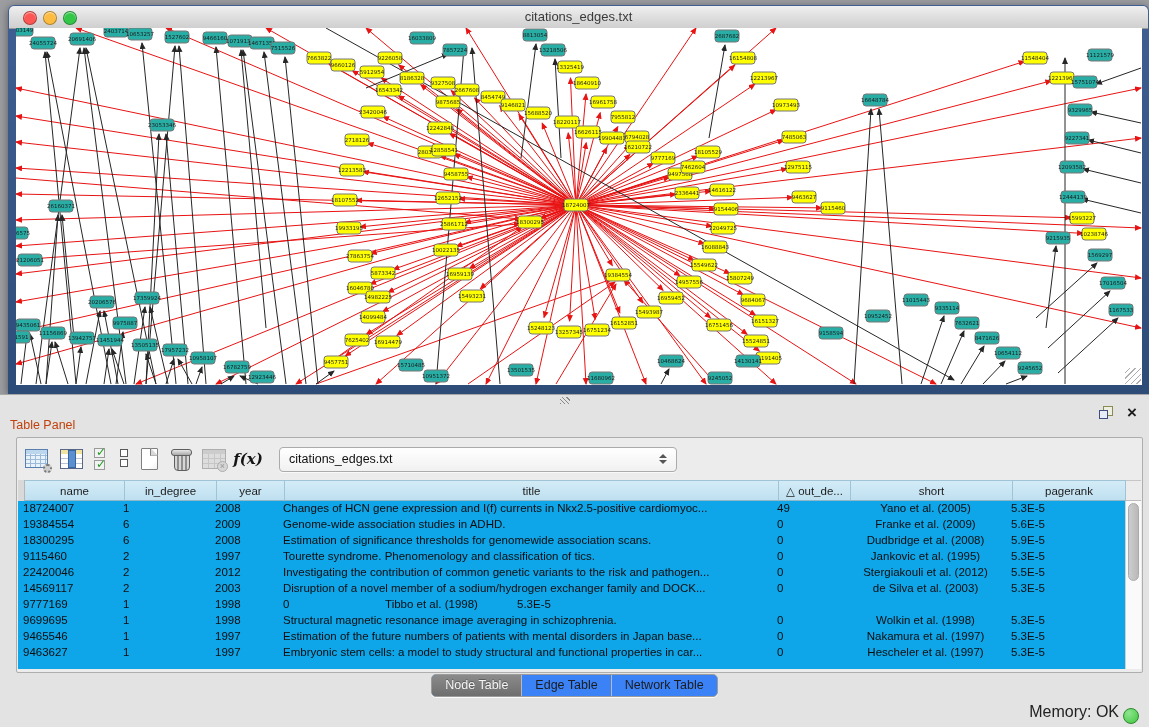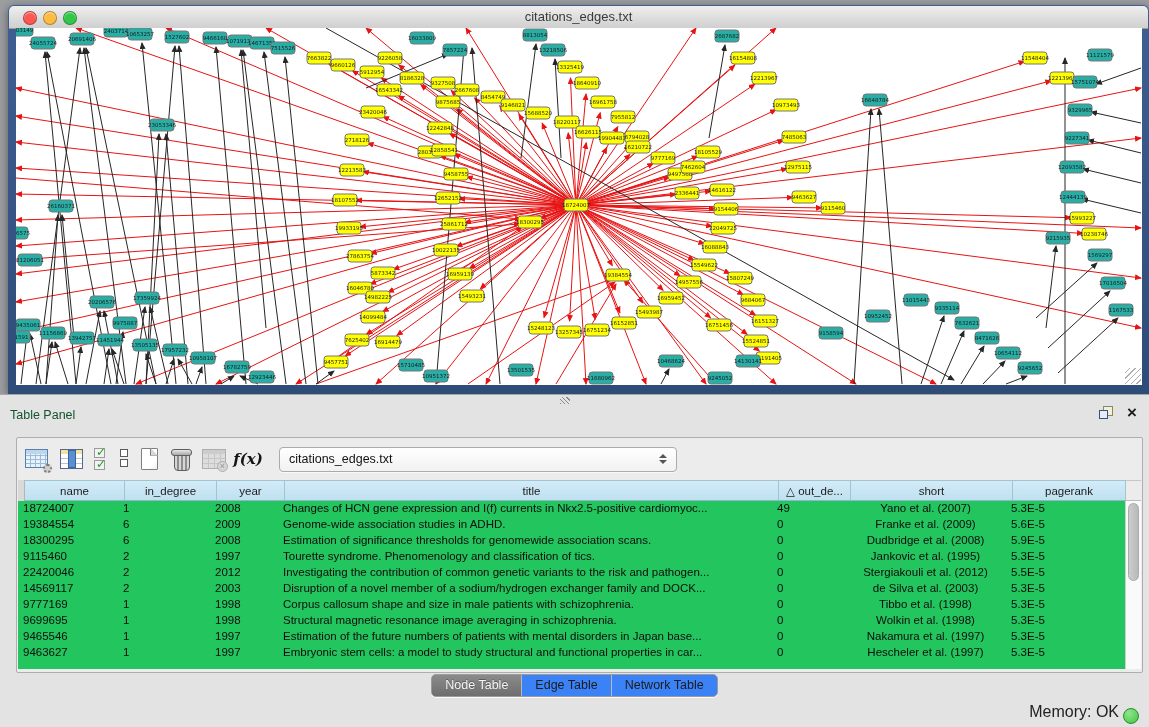--- a/index.html
+++ b/index.html
@@ -42,21 +42,21 @@
   
   .table-panel{
     position:absolute;left:0;top:394px;width:1149px;height:333px;
     background:#e3e3e3;border-top:1px solid #a7a7a7;
   }
   .divider-grip{
     position:absolute;left:560px;top:2px;width:10px;height:7px;
     background:repeating-linear-gradient(45deg,#8a8a8a 0 1px,transparent 1px 3px);
   }
   .panel-titlebar{position:absolute;left:0;top:0;right:0;height:36px;}
-  .panel-title{position:absolute;left:10px;top:13px;font-size:12.5px;color:#14532d;}
+  .panel-title{position:absolute;left:10px;top:23px;font-size:12.5px;color:#c2410c;}
   .panel-btns{position:absolute;right:12px;top:11px;display:flex;align-items:center;gap:14px;}
   .float-icon{position:relative;width:14px;height:13px;}
   .float-icon::before{content:"";position:absolute;right:0;top:0;width:8px;height:8px;border:1px solid #8a8a55;background:#efefdf;}
   .float-icon::after{content:"";position:absolute;left:0;bottom:0;width:7px;height:7px;border:1px solid #3c4f7e;background:#e8ecf5;}
   .close-x{font-size:17px;font-weight:bold;color:#1a1a1a;line-height:13px;cursor:default;}
   .panel-box{
     position:absolute;left:16px;top:42px;width:1125px;height:234px;
     background:#ececec;border:1px solid #aeaeae;border-radius:2px;
   }
   .toolbar{position:absolute;left:6px;top:5px;right:6px;height:32px;display:flex;align-items:center;}
@@ -112,21 +112,21 @@
     margin-left:12px;width:396px;height:23px;border:1px solid #ababab;border-radius:4px;
     background:linear-gradient(#ffffff,#f1f1f1);display:flex;align-items:center;
     box-shadow:0 1px 0 rgba(255,255,255,.7);font-size:12.5px;color:#111;
   }
   .combo-text{padding-left:9px;flex:1;}
   .combo-arrows{width:18px;display:flex;flex-direction:column;align-items:center;gap:2px;padding-right:4px;}
   .combo-arrows i{display:block;width:0;height:0;border-left:4px solid transparent;border-right:4px solid transparent;}
   .combo-arrows i.up{border-bottom:4px solid #555;}
   .combo-arrows i.down{border-top:4px solid #555;}
   
-  .grid{position:absolute;left:1px;top:42px;right:1px;bottom:3px;background:#22c55e;display:flex;flex-direction:column;}
+  .grid{position:absolute;left:1px;top:42px;right:1px;bottom:3px;background:#0ea5e9;display:flex;flex-direction:column;}
   .grid-head{display:flex;height:21px;flex:0 0 auto;font-size:11.5px;color:#1c1c1c;}
   .gutter{width:6px;flex:0 0 auto;background:#d9d9d9;border-right:1px solid #b5b5b5;}
   .th{background:linear-gradient(#d3ebf7,#bfe0f0);border-right:1px solid #9fc4d6;border-top:1px solid #9fc4d6;
     border-bottom:1px solid #8fb6c9;display:flex;align-items:center;justify-content:center;
     box-sizing:border-box;overflow:hidden;white-space:nowrap;}
   .corner{width:15px;flex:0 0 auto;background:#ececec;border-bottom:1px solid #bcbcbc;border-top:1px solid #c6c6c6;}
   .grid-body{flex:1;display:flex;position:relative;overflow:hidden;}
   .rows{flex:1;}
   .tr{display:flex;height:16px;font-size:11.5px;color:#0d0d0d;}
   .td{box-sizing:border-box;padding:1px 4px 0 5px;overflow:hidden;white-space:nowrap;}
@@ -960,21 +960,21 @@
           <div class="corner"></div>
         </div>
       <div class="grid-body">
         <div class="rows" id="table-rows">
             <div class="tr">
               <div class="td c0">18724007</div>
               <div class="td c1">1</div>
               <div class="td c2">2008</div>
               <div class="td c3">Changes of HCN gene expression and I(f) currents in Nkx2.5-positive cardiomyoc...</div>
               <div class="td c4">49</div>
-              <div class="td c5">Yano et al. (2007)</div>
+              <div class="td c5">Yano et al. (2005)</div>
               <div class="td c6">5.3E-5</div>
             </div>
             <div class="tr">
               <div class="td c0">19384554</div>
               <div class="td c1">6</div>
               <div class="td c2">2009</div>
               <div class="td c3">Genome-wide association studies in ADHD.</div>
               <div class="td c4">0</div>
               <div class="td c5">Franke et al. (2009)</div>
               <div class="td c6">5.6E-5</div>
@@ -1012,21 +1012,20 @@
               <div class="td c2">2003</div>
               <div class="td c3">Disruption of a novel member of a sodium/hydrogen exchanger family and DOCK...</div>
               <div class="td c4">0</div>
               <div class="td c5">de Silva et al. (2003)</div>
               <div class="td c6">5.3E-5</div>
             </div>
             <div class="tr">
               <div class="td c0">9777169</div>
               <div class="td c1">1</div>
               <div class="td c2">1998</div>
-              <div class="td c3">Corpus callosum shape and size in male patients with schizophrenia.</div>
               <div class="td c4">0</div>
               <div class="td c5">Tibbo et al. (1998)</div>
               <div class="td c6">5.3E-5</div>
             </div>
             <div class="tr">
               <div class="td c0">9699695</div>
               <div class="td c1">1</div>
               <div class="td c2">1998</div>
               <div class="td c3">Structural magnetic resonance image averaging in schizophrenia.</div>
               <div class="td c4">0</div>

